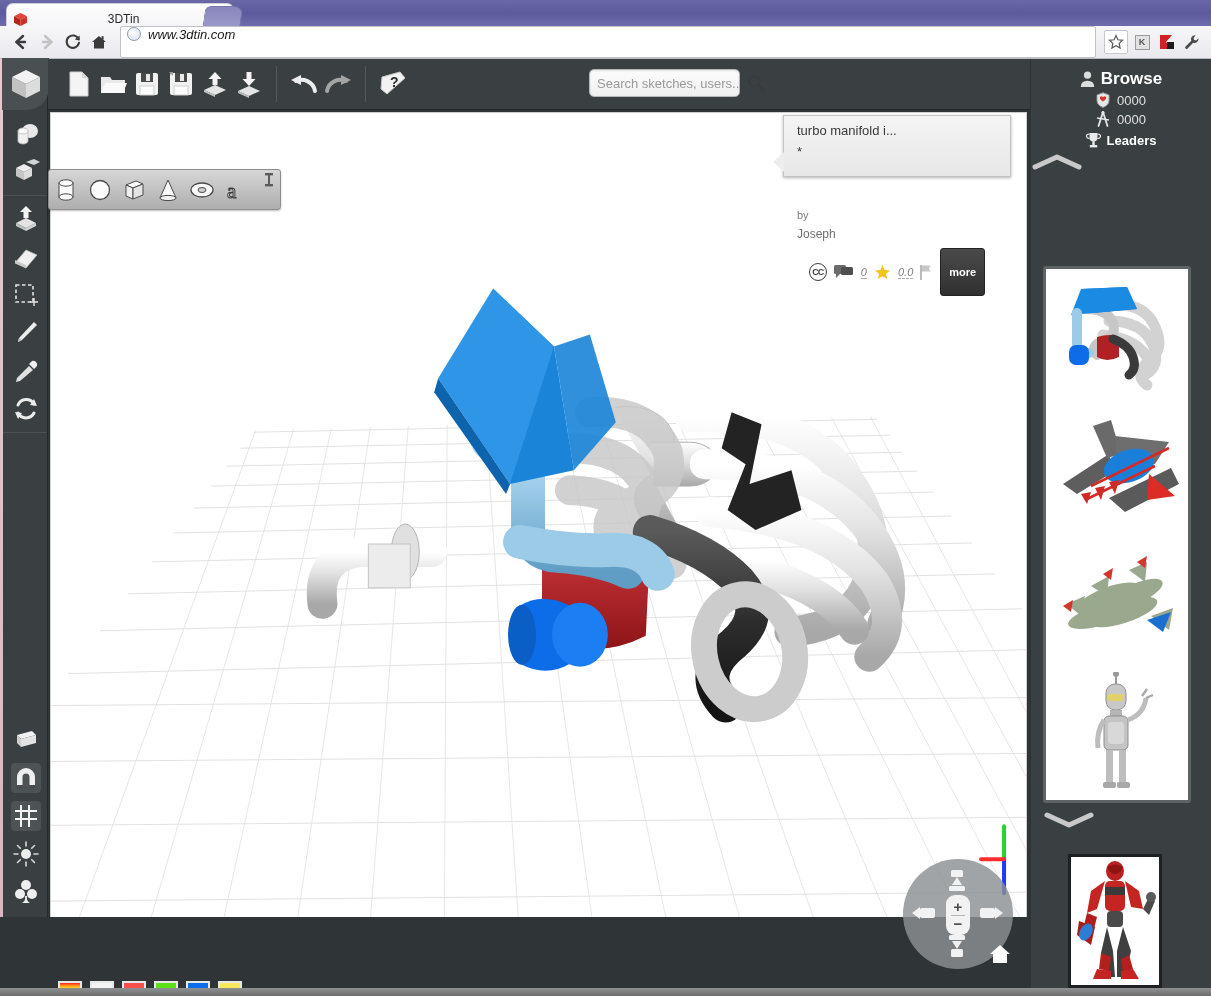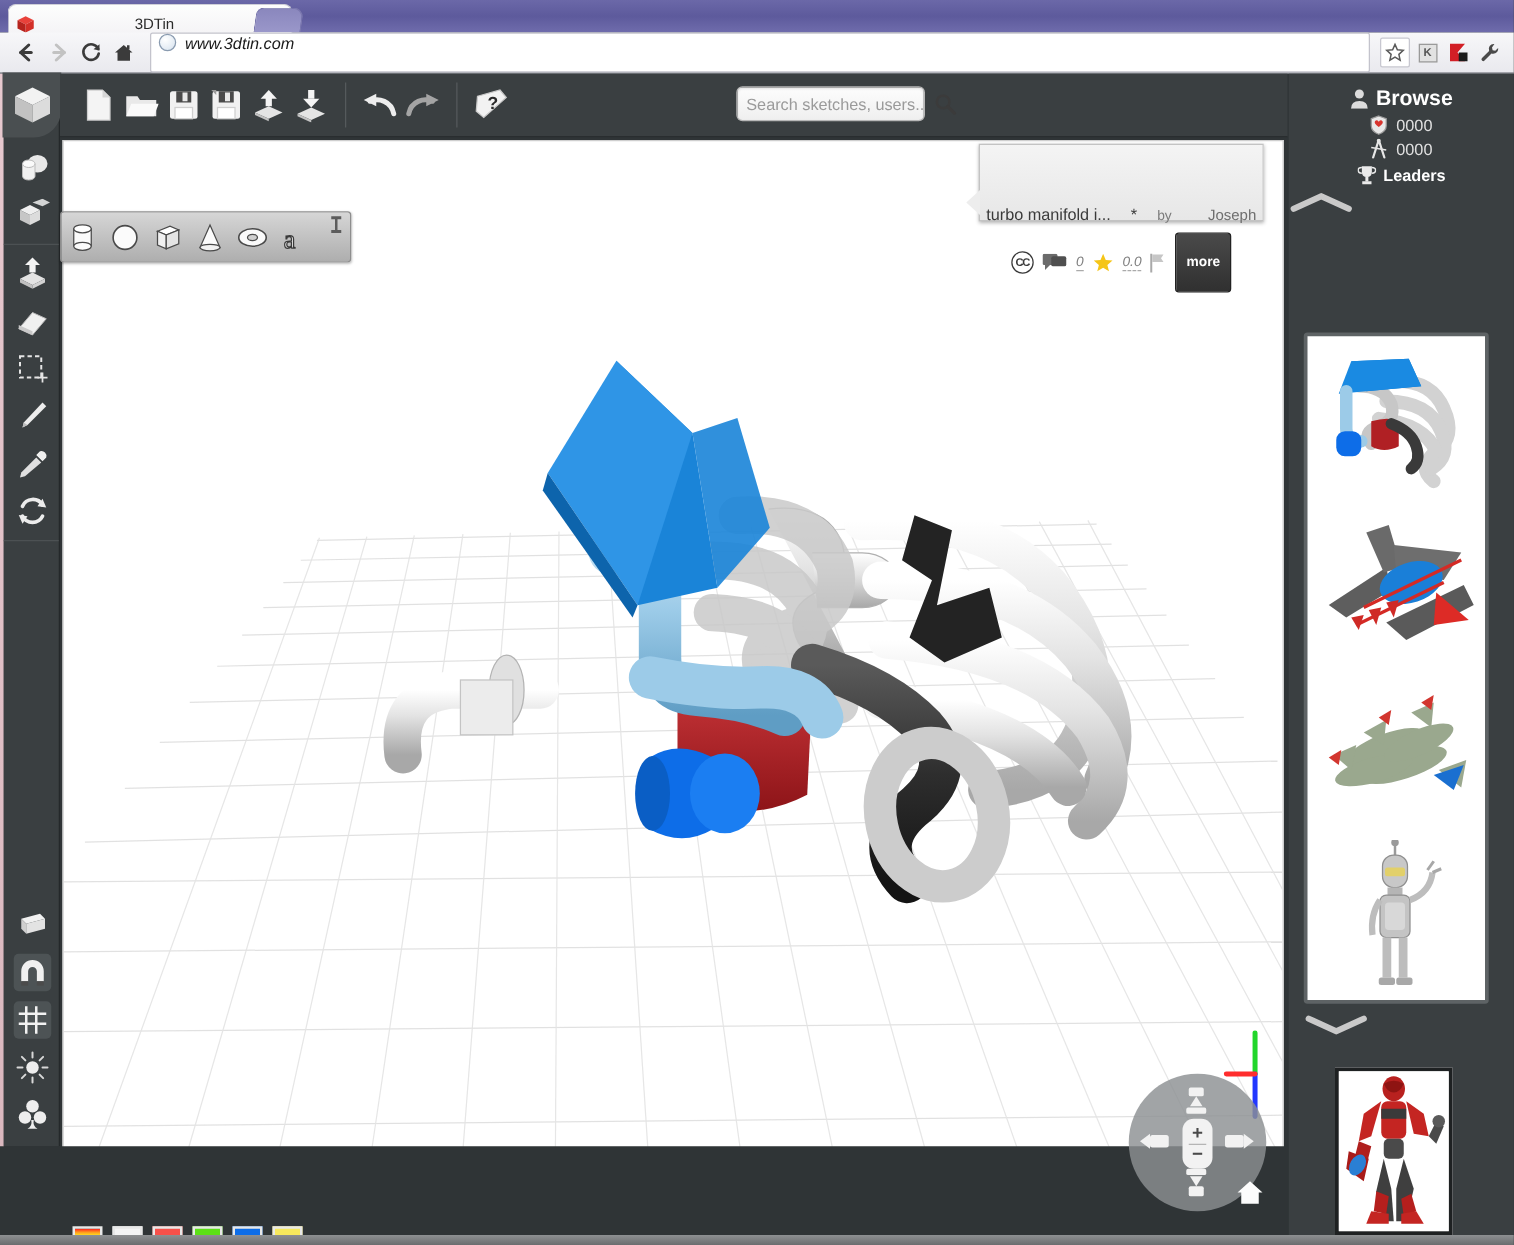--- a/index.html
+++ b/index.html
@@ -132,21 +132,21 @@
     box-shadow: 0 1px 3px rgba(0,0,0,.3);
     z-index: 30;
   }
   .infopop:after {
     content: ""; position: absolute; left: -11px; top: 36px;
     border-top: 10px solid transparent; border-bottom: 10px solid transparent;
     border-right: 11px solid #ededed;
   }
   .info-row1 {
     display: flex; align-items: baseline; justify-content: center;
-    gap: 16px; padding-top: 7px; font-size: 13px; color: #3a3a3a;
+    gap: 6px; padding-top: 7px; font-size: 13px; color: #3a3a3a; flex-direction: column;
   }
   .info-by { font-size: 11px; color: #7b7b7b; margin-top: 44px; }
   .info-author { font-size: 12px; color: #6e6e6e; margin-left: 13px; }
   .info-row2 {
     display: flex; align-items: center; justify-content: center;
     gap: 7px; padding-top: 7px;
   }
   .cc-badge {
     width: 18px; height: 18px; border: 1.6px solid #3b3b3b; border-radius: 50%;
     font-size: 9px; font-weight: bold; color: #3b3b3b;

